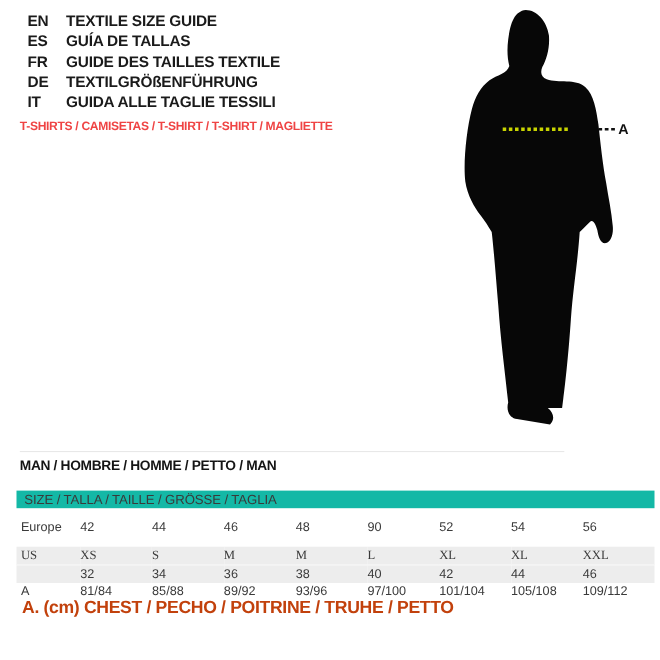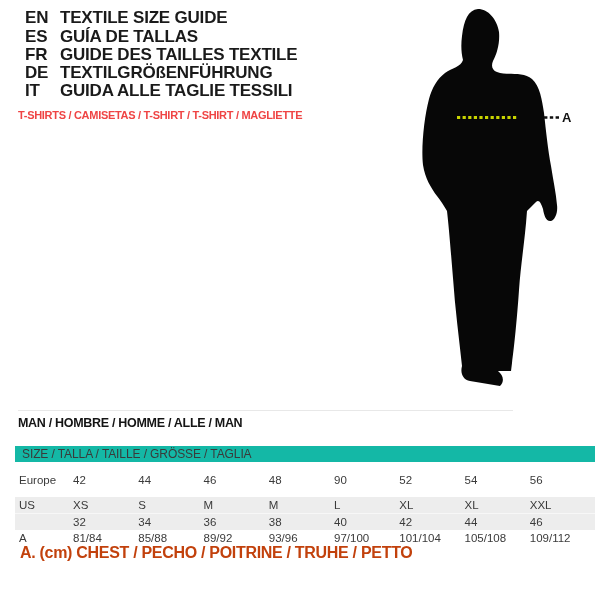--- a/index.html
+++ b/index.html
@@ -2,43 +2,43 @@
 <html><head>
 <meta charset="utf-8">
 <style>
   html,body{margin:0;padding:0;background:#fff;}
   .page{
     position:relative;width:600px;height:600px;background:#ffffff;overflow:hidden;
     font-family:"Liberation Sans", sans-serif;color:#1a1a1a;
   }
   
   .lang-list{position:absolute;left:0;top:10px;}
-  .lang-row{display:flex;height:18.3px;align-items:flex-end;
-    font-weight:700;font-size:17px;letter-spacing:-0.2px;color:#1a1a1a;}
+  .lang-row{display:flex;height:18.3px;align-items:center;
+    font-weight:700;font-size:14px;letter-spacing:-0.2px;color:#1a1a1a;}
   .lang-row .code{width:35px;margin-left:25px;flex:0 0 auto;}
   
   .product-lines{position:absolute;left:18px;top:106px;}
   .product-line{font-weight:700;font-size:11px;letter-spacing:-0.3px;line-height:18.5px;color:#ef4444;}
   
   .figure-svg{position:absolute;left:412px;top:6px;}
   
   .divider{position:absolute;left:18px;top:410px;width:495px;height:1px;background:#e8e8e8;}
   
   .section-title{position:absolute;left:18px;top:416px;
     font-weight:700;font-size:12.5px;letter-spacing:-0.3px;color:#141414;}
   
   .size-table{position:absolute;left:15px;top:446px;width:580px;
     border-collapse:collapse;table-layout:fixed;font-size:11.5px;color:#3a3a3a;}
   .size-table td{height:16px;padding:0;vertical-align:middle;font-weight:400;}
   .size-table td.lbl{text-align:left;padding-left:4px;}
   .size-table tr.hdr td{background:#14b8a6;text-align:left;padding-left:7px;
     font-size:12px;color:#3a3a3a;height:16px;letter-spacing:-0.1px;}
   .size-table tr.row-europe td{height:35px;}
   .size-table tr.band td{background:#ededed;}
-  .size-table tr.band-first td{border-bottom:1px solid #f7f7f7;}
+  .size-table tr.band-first td{border-bottom:1px solid #f7f7f7;font-family:Liberation Serif, serif;}
   
   .footnote{position:absolute;left:20px;top:544px;
     font-weight:700;font-size:16px;letter-spacing:-0.3px;color:#c2410c;}
 </style>
 </head>
 <body>
 
 <div class="page">
 
   <div class="lang-list">
@@ -96,21 +96,21 @@
              C452 68 461 67 463 60
              C461 52 461 44 462 36
              C464 20 468 10 478 9 Z" fill="#070707"></path>
     <line x1="457" y1="117.5" x2="517" y2="117.5" stroke-width="3" stroke-dasharray="3.2 2.4" stroke="#c8d400"></line>
     <line x1="544" y1="117.5" x2="559" y2="117.5" stroke-width="2.4" stroke-dasharray="3.4 2.4" stroke="#111111"></line>
     <text x="562" y="122" font-family="Liberation Sans, sans-serif" font-size="13" font-weight="bold" fill="#111">A</text>
   </svg>
 
   <div class="divider"></div>
 
-  <div class="section-title">MAN / HOMBRE / HOMME / ALLE / MAN</div>
+  <div class="section-title">MAN / HOMBRE / HOMME / PETTO / MAN</div>
 
   <table class="size-table">
     <colgroup>
       <col style="width:58px">
       <col>
         <col>
         <col>
         <col>
         <col>
         <col>

